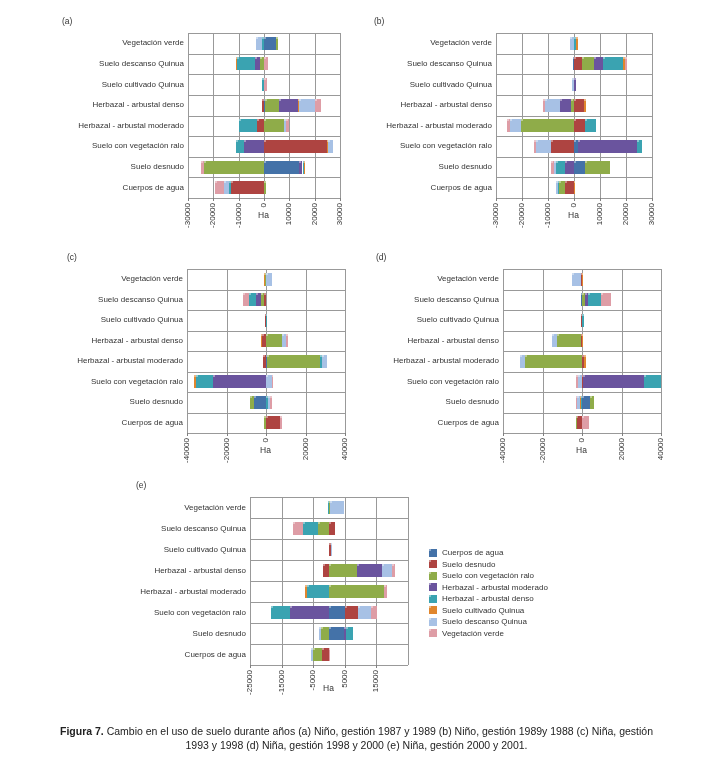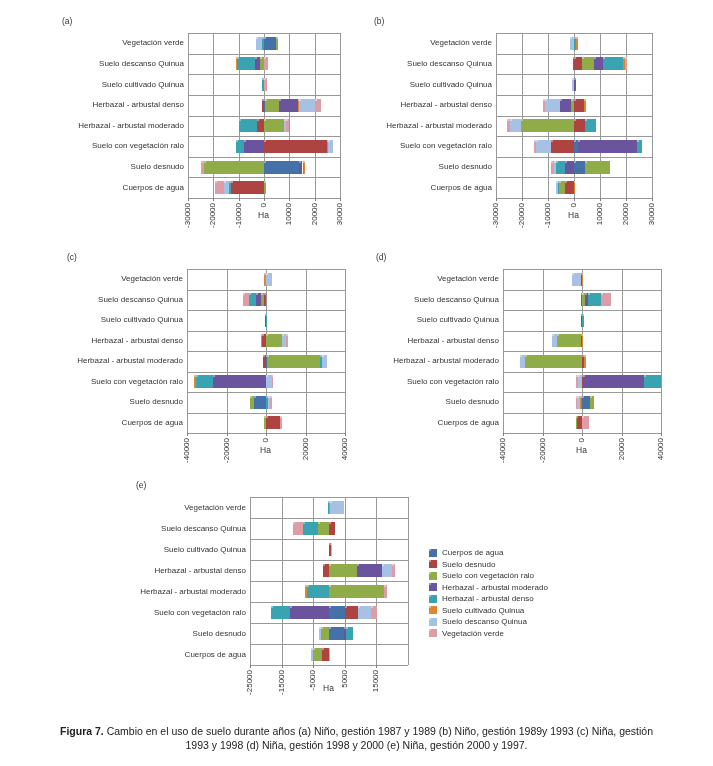--- a/index.html
+++ b/index.html
@@ -435,16 +435,16 @@
         <div class="legend-swatch" style="background: radial-gradient(circle at 1px 1px, rgba(255, 255, 255, 0.4) 0.8px, transparent 1px) rgb(167, 193, 229);"></div>
         <div class="legend-label">Suelo descanso Quinua</div>
       </div>
       <div class="legend-item">
         <div class="legend-swatch" style="background: radial-gradient(circle at 1px 1px, rgba(255, 255, 255, 0.4) 0.8px, transparent 1px) rgb(222, 157, 166);"></div>
         <div class="legend-label">Vegetación verde</div>
       </div>
     </div>
 
   <div id="caption">
-    <span><b>Figura 7.</b><span> Cambio en el uso de suelo durante años (a) Niño, gestión 1987 y 1989 (b) Niño, gestión 1989y 1993 (c) Niña, gestión</span></span><br>
-    <span>1993 y 1998 (d) Niña, gestión 1998 y 2000 (e) Niña, gestión 2000 y 1997.</span>
+    <span><b>Figura 7.</b><span> Cambio en el uso de suelo durante años (a) Niño, gestión 1987 y 1989 (b) Niño, gestión 1989y 1988 (c) Niña, gestión</span></span><br>
+    <span>1993 y 1998 (d) Niña, gestión 1998 y 2000 (e) Niña, gestión 2000 y 2001.</span>
   </div>
 </div>
 
 </body></html>

